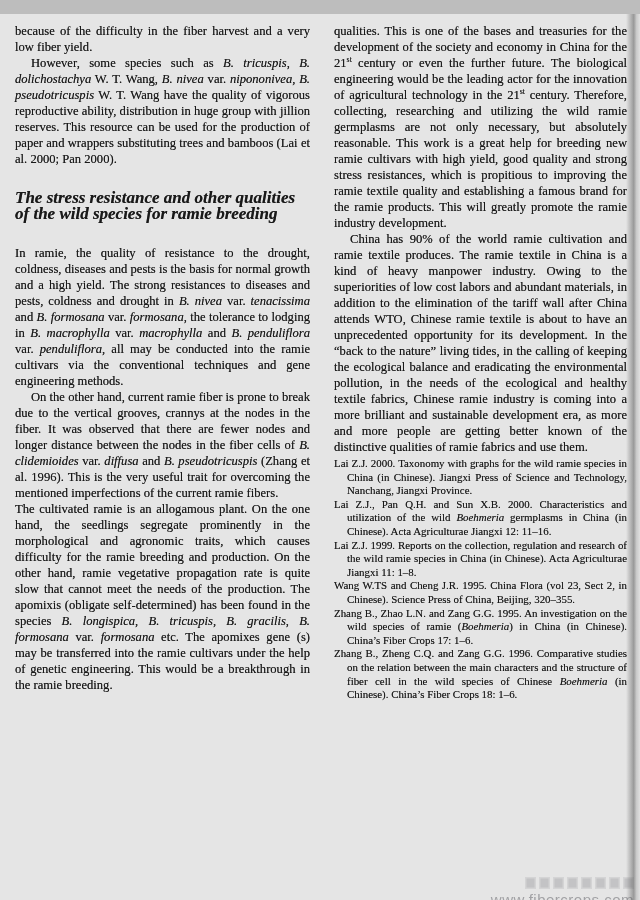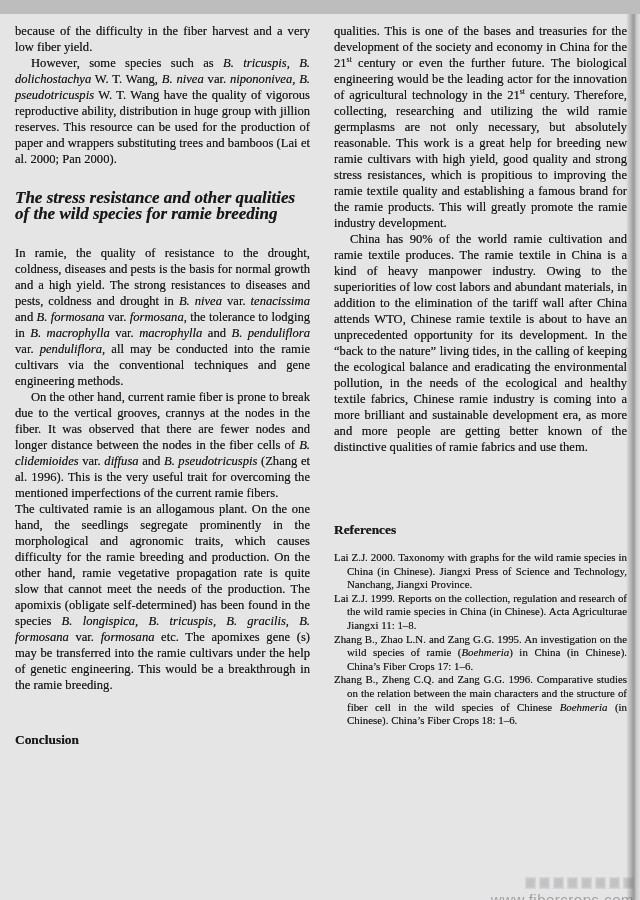--- a/index.html
+++ b/index.html
@@ -83,30 +83,30 @@
 
 <div class="page">
 
   <div class="col col-left">
     <p class="body-par">because of the difficulty in the fiber harvest and a very low fiber yield.</p>
     <p class="body-par indent">However, some species such as <i>B. tricuspis</i>, <i>B. dolichostachya</i> W. T. Wang, <i>B. nivea</i> var. <i>nipononivea</i>, <i>B. pseudotricuspis</i> W. T. Wang have the quality of vigorous reproductive ability, distribution in huge group with jillion reserves. This resource can be used for the production of paper and wrappers substituting trees and bamboos (Lai et al. 2000; Pan 2000).</p>
     <h3 class="subheading">The stress resistance and other qualities of the wild species for ramie breeding</h3>
     <p class="body-par">In ramie, the quality of resistance to the drought, coldness, diseases and pests is the basis for normal growth and a high yield. The strong resistances to diseases and pests, coldness and drought in <i>B. nivea</i> var. <i>tenacissima</i> and <i>B. formosana</i> var. <i>formosana</i>, the tolerance to lodging in <i>B. macrophylla</i> var. <i>macrophylla</i> and <i>B. penduliflora</i> var. <i>penduliflora</i>, all may be conducted into the ramie cultivars via the conventional techniques and gene engineering methods.</p>
     <p class="body-par indent">On the other hand, current ramie fiber is prone to break due to the vertical grooves, crannys at the nodes in the fiber. It was observed that there are fewer nodes and longer distance between the nodes in the fiber cells of <i>B. clidemioides</i> var. <i>diffusa</i> and <i>B. pseudotricuspis</i> (Zhang et al. 1996). This is the very useful trait for overcoming the mentioned imperfections of the current ramie fibers.</p>
     <p class="body-par">The cultivated ramie is an allogamous plant. On the one hand, the seedlings segregate prominently in the morphological and agronomic traits, which causes difficulty for the ramie breeding and production. On the other hand, ramie vegetative propagation rate is quite slow that cannot meet the needs of the production. The apomixis (obligate self-determined) has been found in the species <i>B. longispica</i>, <i>B. tricuspis</i>, <i>B. gracilis</i>, <i>B. formosana</i> var. <i>formosana</i> etc. The apomixes gene (s) may be transferred into the ramie cultivars under the help of genetic engineering. This would be a breakthrough in the ramie breeding.</p>
-    <h2 class="heading">Conclusion</h2>
   </div>
 
   <div class="col col-right">
     <p class="body-par">qualities. This is one of the bases and treasuries for the development of the society and economy in China for the 21<sup>st</sup> century or even the further future. The biological engineering would be the leading actor for the innovation of agricultural technology in the 21<sup>st</sup> century. Therefore, collecting, researching and utilizing the wild ramie germplasms are not only necessary, but absolutely reasonable. This work is a great help for breeding new ramie cultivars with high yield, good quality and strong stress resistances, which is propitious to improving the ramie textile quality and establishing a famous brand for the ramie products. This will greatly promote the ramie industry development.</p>
     <p class="body-par indent">China has 90% of the world ramie cultivation and ramie textile produces. The ramie textile in China is a kind of heavy manpower industry. Owing to the superiorities of low cost labors and abundant materials, in addition to the elimination of the tariff wall after China attends WTO, Chinese ramie textile is about to have an unprecedented opportunity for its development. In the “back to the nature” living tides, in the calling of keeping the ecological balance and eradicating the environmental pollution, in the needs of the ecological and healthy textile fabrics, Chinese ramie industry is coming into a more brilliant and sustainable development era, as more and more people are getting better known of the distinctive qualities of ramie fabrics and use them.</p>
-    <h2 class="heading heading-refs">References</h2>
     <div class="ref-list">
       <p class="ref">Lai Z.J. 2000. Taxonomy with graphs for the wild ramie species in China (in Chinese). Jiangxi Press of Science and Technology, Nanchang, Jiangxi Province.</p>
+      <p class="ref">Lai Z.J., Pan Q.H. and Sun X.B. 2000. Characteristics and utilization of the wild <i>Boehmeria</i> germplasms in China (in Chinese). Acta Agriculturae Jiangxi 12: 11–16.</p>
       <p class="ref">Lai Z.J. 1999. Reports on the collection, regulation and research of the wild ramie species in China (in Chinese). Acta Agriculturae Jiangxi 11: 1–8.</p>
+      <p class="ref">Wang W.TS and Cheng J.R. 1995. China Flora (vol 23, Sect 2, in Chinese). Science Press of China, Beijing, 320–355.</p>
       <p class="ref">Zhang B., Zhao L.N. and Zang G.G. 1995. An investigation on the wild species of ramie (<i>Boehmeria</i>) in China (in Chinese). China’s Fiber Crops 17: 1–6.</p>
       <p class="ref">Zhang B., Zheng C.Q. and Zang G.G. 1996. Comparative studies on the relation between the main characters and the structure of fiber cell in the wild species of Chinese <i>Boehmeria</i> (in Chinese). China’s Fiber Crops 18: 1–6.</p>
     </div>
   </div>
 
   <div class="watermark">
     <div class="wm-glyphs">
       <span class="wm-glyph"></span><span class="wm-glyph"></span><span class="wm-glyph"></span><span class="wm-glyph"></span><span class="wm-glyph"></span><span class="wm-glyph"></span><span class="wm-glyph"></span><span class="wm-glyph"></span>
     </div>
     <div class="wm-url">www.fibercrops.com</div>

